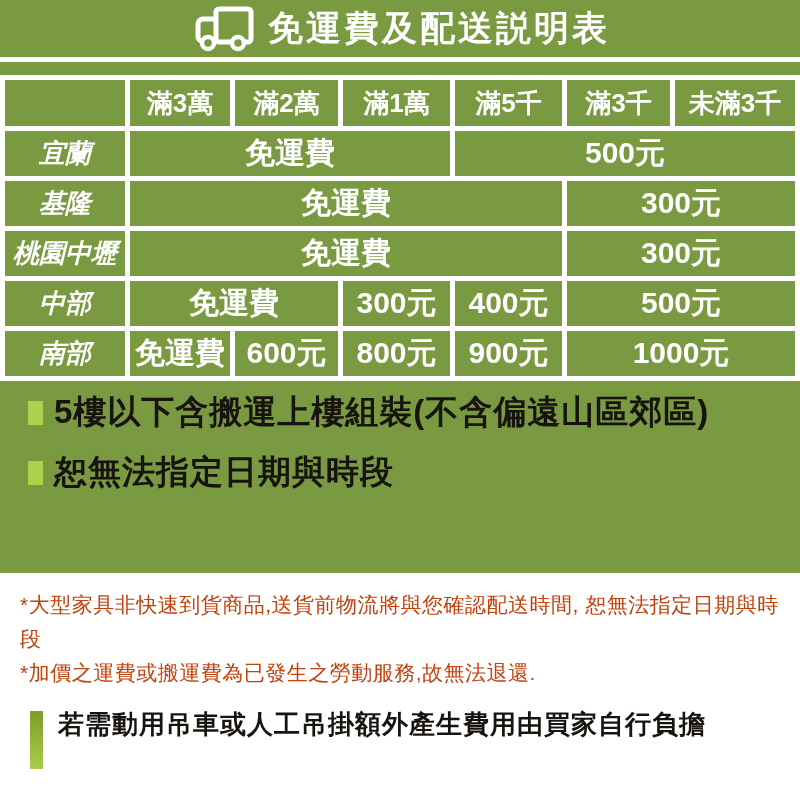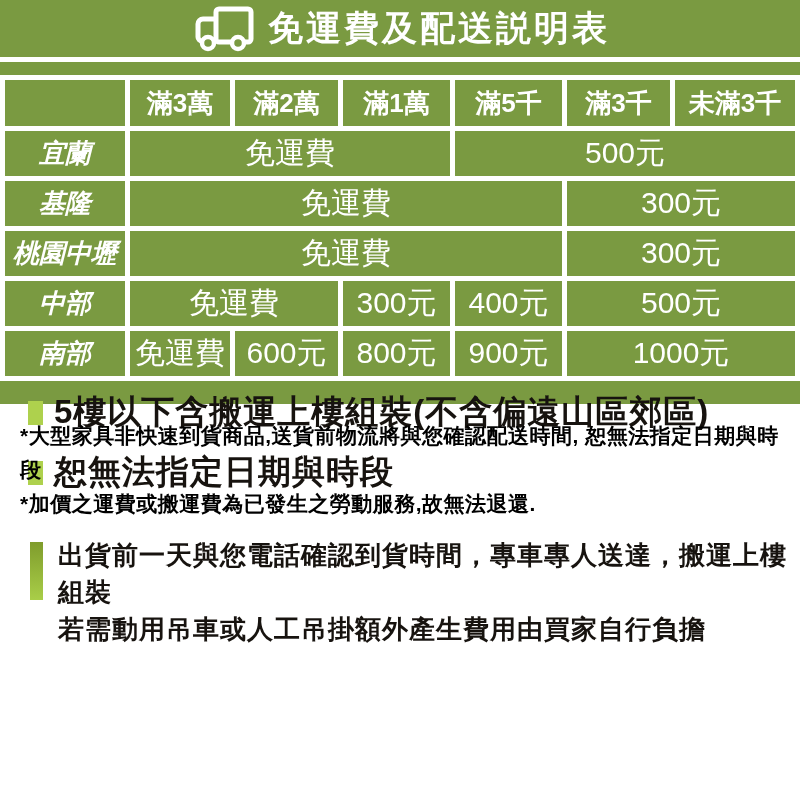--- a/index.html
+++ b/index.html
@@ -1,41 +1,41 @@
 <!DOCTYPE html>
 <html><head>
 <meta charset="utf-8">
 <style>
   * { margin:0; padding:0; box-sizing:border-box; }
   html,body { width:800px; background:#ffffff; }
   body { font-family:"Liberation Sans","DejaVu Sans",sans-serif; }
   .page { width:800px; height:800px; overflow:hidden; background:#ffffff; }
 
   
-  .green-area { background:#7a9a41; height:404px; }
+  .green-area { background:#7a9a41; height:573px; }
   .banner { height:57px; display:flex; align-items:center; justify-content:center; gap:12px; }
   .banner-title { color:#ffffff; font-size:35px; font-weight:bold; letter-spacing:3px; }
   .sep { height:5px; background:#ffffff; }
 
   table.fee { width:800px; table-layout:fixed; border-collapse:separate; border-spacing:5px;
               background:#ffffff; margin-top:13px; }
   table.fee th, table.fee td { background:#7a9a41; color:#ffffff; text-align:center;
               vertical-align:middle; overflow:hidden; white-space:nowrap; }
   table.fee thead th { height:46px; font-size:26px; font-weight:bold; }
   table.fee tbody th { height:45px; font-size:26px; font-weight:bold;font-style:italic; }
-  table.fee tbody td { height:45px; font-size:30px; font-weight:normal; }
+  table.fee tbody td { height:45px; font-size:30px; font-weight:bold; }
 
   .green-notes { padding:9px 0 0 28px; }
   .gnote { display:flex; align-items:center; gap:11px; margin-bottom:15px; }
   .gnote .bullet { width:15px; height:24px; background:#aed14d; flex:0 0 auto; }
   .gnote .text { font-size:33px; font-weight:bold; color:#17130f; letter-spacing:1px; }
 
   
-  .fine-print { padding:15px 0 0 20px; color:#000000; font-size:21px; line-height:34px;
-                font-weight:700; letter-spacing:0.5px; }
+  .fine-print { padding:15px 0 0 20px; color:#c2410c; font-size:21px; line-height:34px;
+                font-weight:400; letter-spacing:0.5px; }
   .delivery { display:flex; align-items:flex-start; gap:15px; margin:16px 0 0 30px; }
   .delivery .vbar { width:13px; height:58px; margin-top:5px; flex:0 0 auto;
                     background:linear-gradient(#7f9c2c,#a9ce48); }
   .delivery .lines { font-size:26px; font-weight:bold; color:#17130f; line-height:37px;
                      letter-spacing:1px; }
 </style>
 </head>
 <body>
 
 <div class="page">
@@ -126,20 +126,19 @@
   <div class="white-area">
 
     <div class="fine-print">
       <div>*大型家具非快速到貨商品,送貨前物流將與您確認配送時間, 恕無法指定日期與時段</div>
       <div>*加價之運費或搬運費為已發生之勞動服務,故無法退還.</div>
     </div>
 
     <div class="delivery">
       <div class="vbar"></div>
       <div class="lines">
-        <div>出貨前一天與您電話確認到貨時間，專車專人送達，搬運上樓組裝</div>
         <div>若需動用吊車或人工吊掛額外產生費用由買家自行負擔</div>
       </div>
     </div>
 
   </div>
 
 </div>
 
 </body></html>

